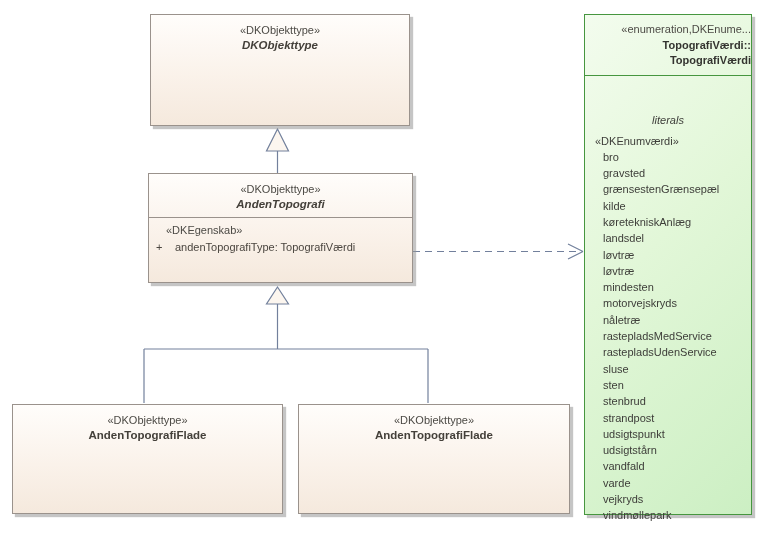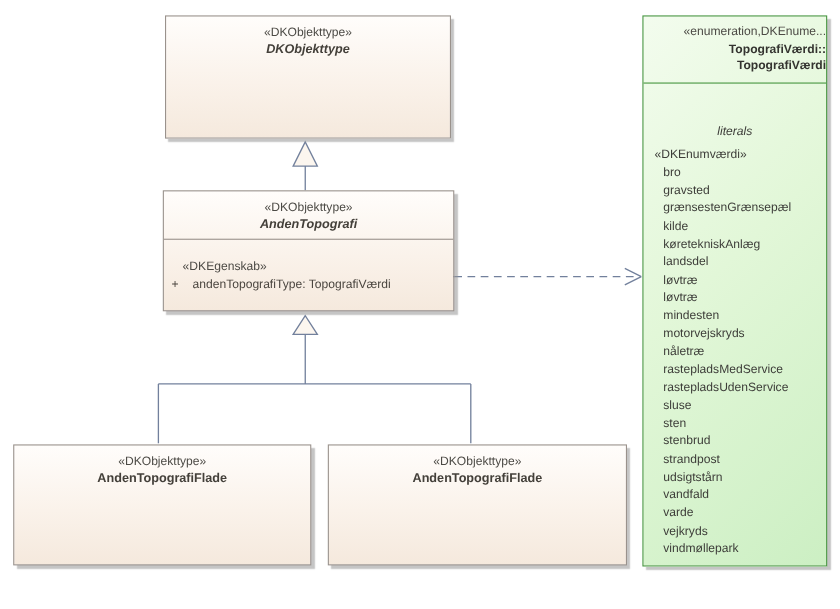--- a/index.html
+++ b/index.html
@@ -18,21 +18,21 @@
     background: linear-gradient(180deg, #fffdfb 0%, #faf2ea 55%, #f5e9dd 100%);
     border: 1px solid #9a928c;
     box-shadow: 3px 3px 1px rgba(150,150,150,0.55);
     box-sizing: border-box;
   }
   .cls-header { padding-top: 8px; text-align: center; line-height: 15px; }
   .stereotype { color: #4c4a45; }
   .cls-name  { font-weight: bold; color: #44403a; font-size: 11.5px; }
   .cls-name.abstract { font-style: italic; }
   .divider { position: absolute; left: 0; right: 0; border-top: 1px solid #9a928c; }
-  .attr-compartment { position: absolute; left: 0; right: 0; margin-top: 12px; }
+  .attr-compartment { position: absolute; left: 0; right: 0; }
   .attr-stereotype { padding: 6px 0 0 17px; color: #4c4a45; }
   .attr-row { position: relative; padding: 5px 0 0 26px; }
   .attr-vis { position: absolute; left: 7px; top: 5px; }
   
   .uml-enum {
     position: absolute;
     background: linear-gradient(135deg, #f3fcee 0%, #e2f7d8 45%, #ccefc3 100%);
     border: 1px solid #46963f;
     box-shadow: 3px 3px 1px rgba(150,150,150,0.55);
     box-sizing: border-box;
@@ -131,20 +131,21 @@
           <div class="enum-literal-item">løvtræ</div>
           <div class="enum-literal-item">mindesten</div>
           <div class="enum-literal-item">motorvejskryds</div>
           <div class="enum-literal-item">nåletræ</div>
           <div class="enum-literal-item">rastepladsMedService</div>
           <div class="enum-literal-item">rastepladsUdenService</div>
           <div class="enum-literal-item">sluse</div>
           <div class="enum-literal-item">sten</div>
           <div class="enum-literal-item">stenbrud</div>
           <div class="enum-literal-item">strandpost</div>
+          <div class="enum-literal-item">udsigtspunkt</div>
           <div class="enum-literal-item">udsigtstårn</div>
           <div class="enum-literal-item">vandfald</div>
           <div class="enum-literal-item">varde</div>
           <div class="enum-literal-item">vejkryds</div>
           <div class="enum-literal-item">vindmøllepark</div>
         </div>
     </div>
   </div>
 
 </div>

